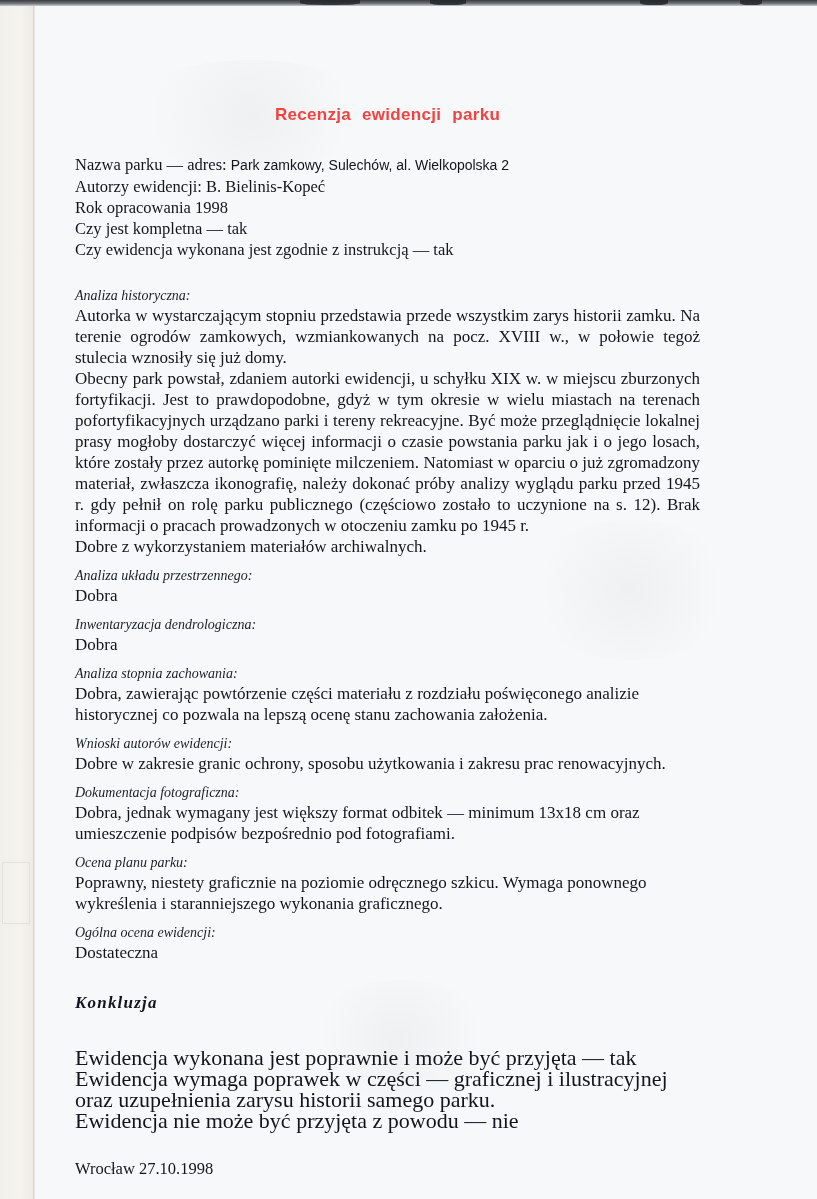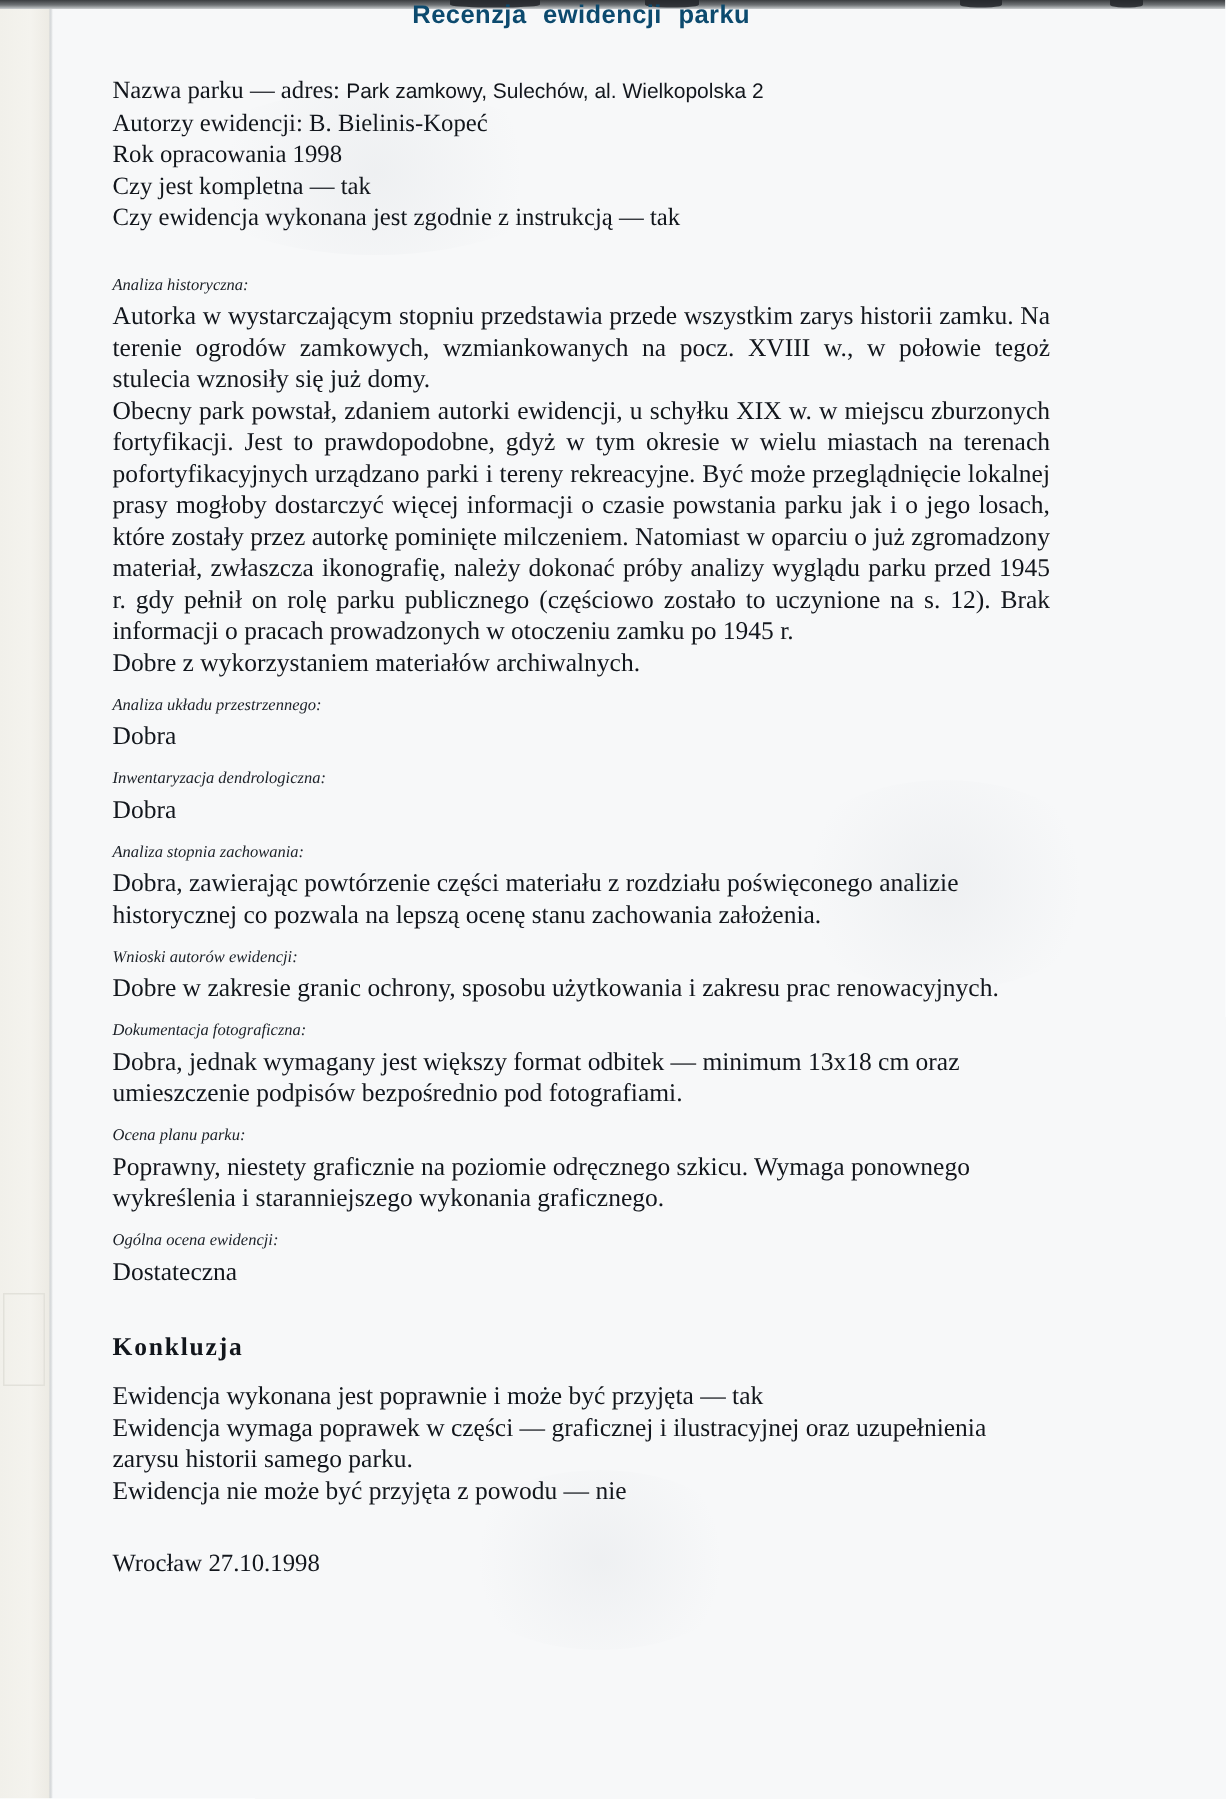--- a/index.html
+++ b/index.html
@@ -74,65 +74,67 @@
   }
 
   .doc-title {
     font-family: "Liberation Sans", "DejaVu Sans", sans-serif;
     font-weight: bold;
     font-size: 17px;
     letter-spacing: .3px;
     word-spacing: 6px;
     text-align: center;
     margin: 0;
-    color: #0c4a6e;
+    padding-top: 105px;
+    color: #ef4444;
   }
 
   .meta-block {
     margin-top: 29px;
     font-size: 16.5px;
     line-height: 21px;
   }
   .meta-line { white-space: nowrap; }
   .meta-fill {
     font-family: "Liberation Sans", "DejaVu Sans", sans-serif;
     font-size: 14px;
   }
 
   .section { margin-top: 0; }
 
   .sec-head {
     font-style: italic;
-    font-size: 11px;
+    font-size: 14px;
     line-height: 19px;
     margin-top: 9px;
     color: #1a1f26;
   }
   .sec-head.first { margin-top: 26px; }
 
   .body-text {
     font-size: 17px;
     line-height: 21px;
     text-align: justify;
     text-justify: inter-word;
   }
   .body-text.flush { text-align: left; }
   .body-text p { margin: 0; }
   .body-text p + p { margin-top: 0; }
 
   .konkluzja {
     font-weight: bold;
+    font-style: italic;
     font-size: 17px;
     letter-spacing: 1.2px;
     margin-top: 30px;
   }
 
   .conclusion-list {
-    margin-top: 12px;
-    font-size: 17px;
+    margin-top: 34px;
+    font-size: 22px;
     line-height: 21px;
   }
   .conclusion-list div { text-align: left; }
 
   .footer {
     margin-top: 27px;
     position: relative;
     font-size: 16.5px;
     line-height: 21px;
     height: 90px;

